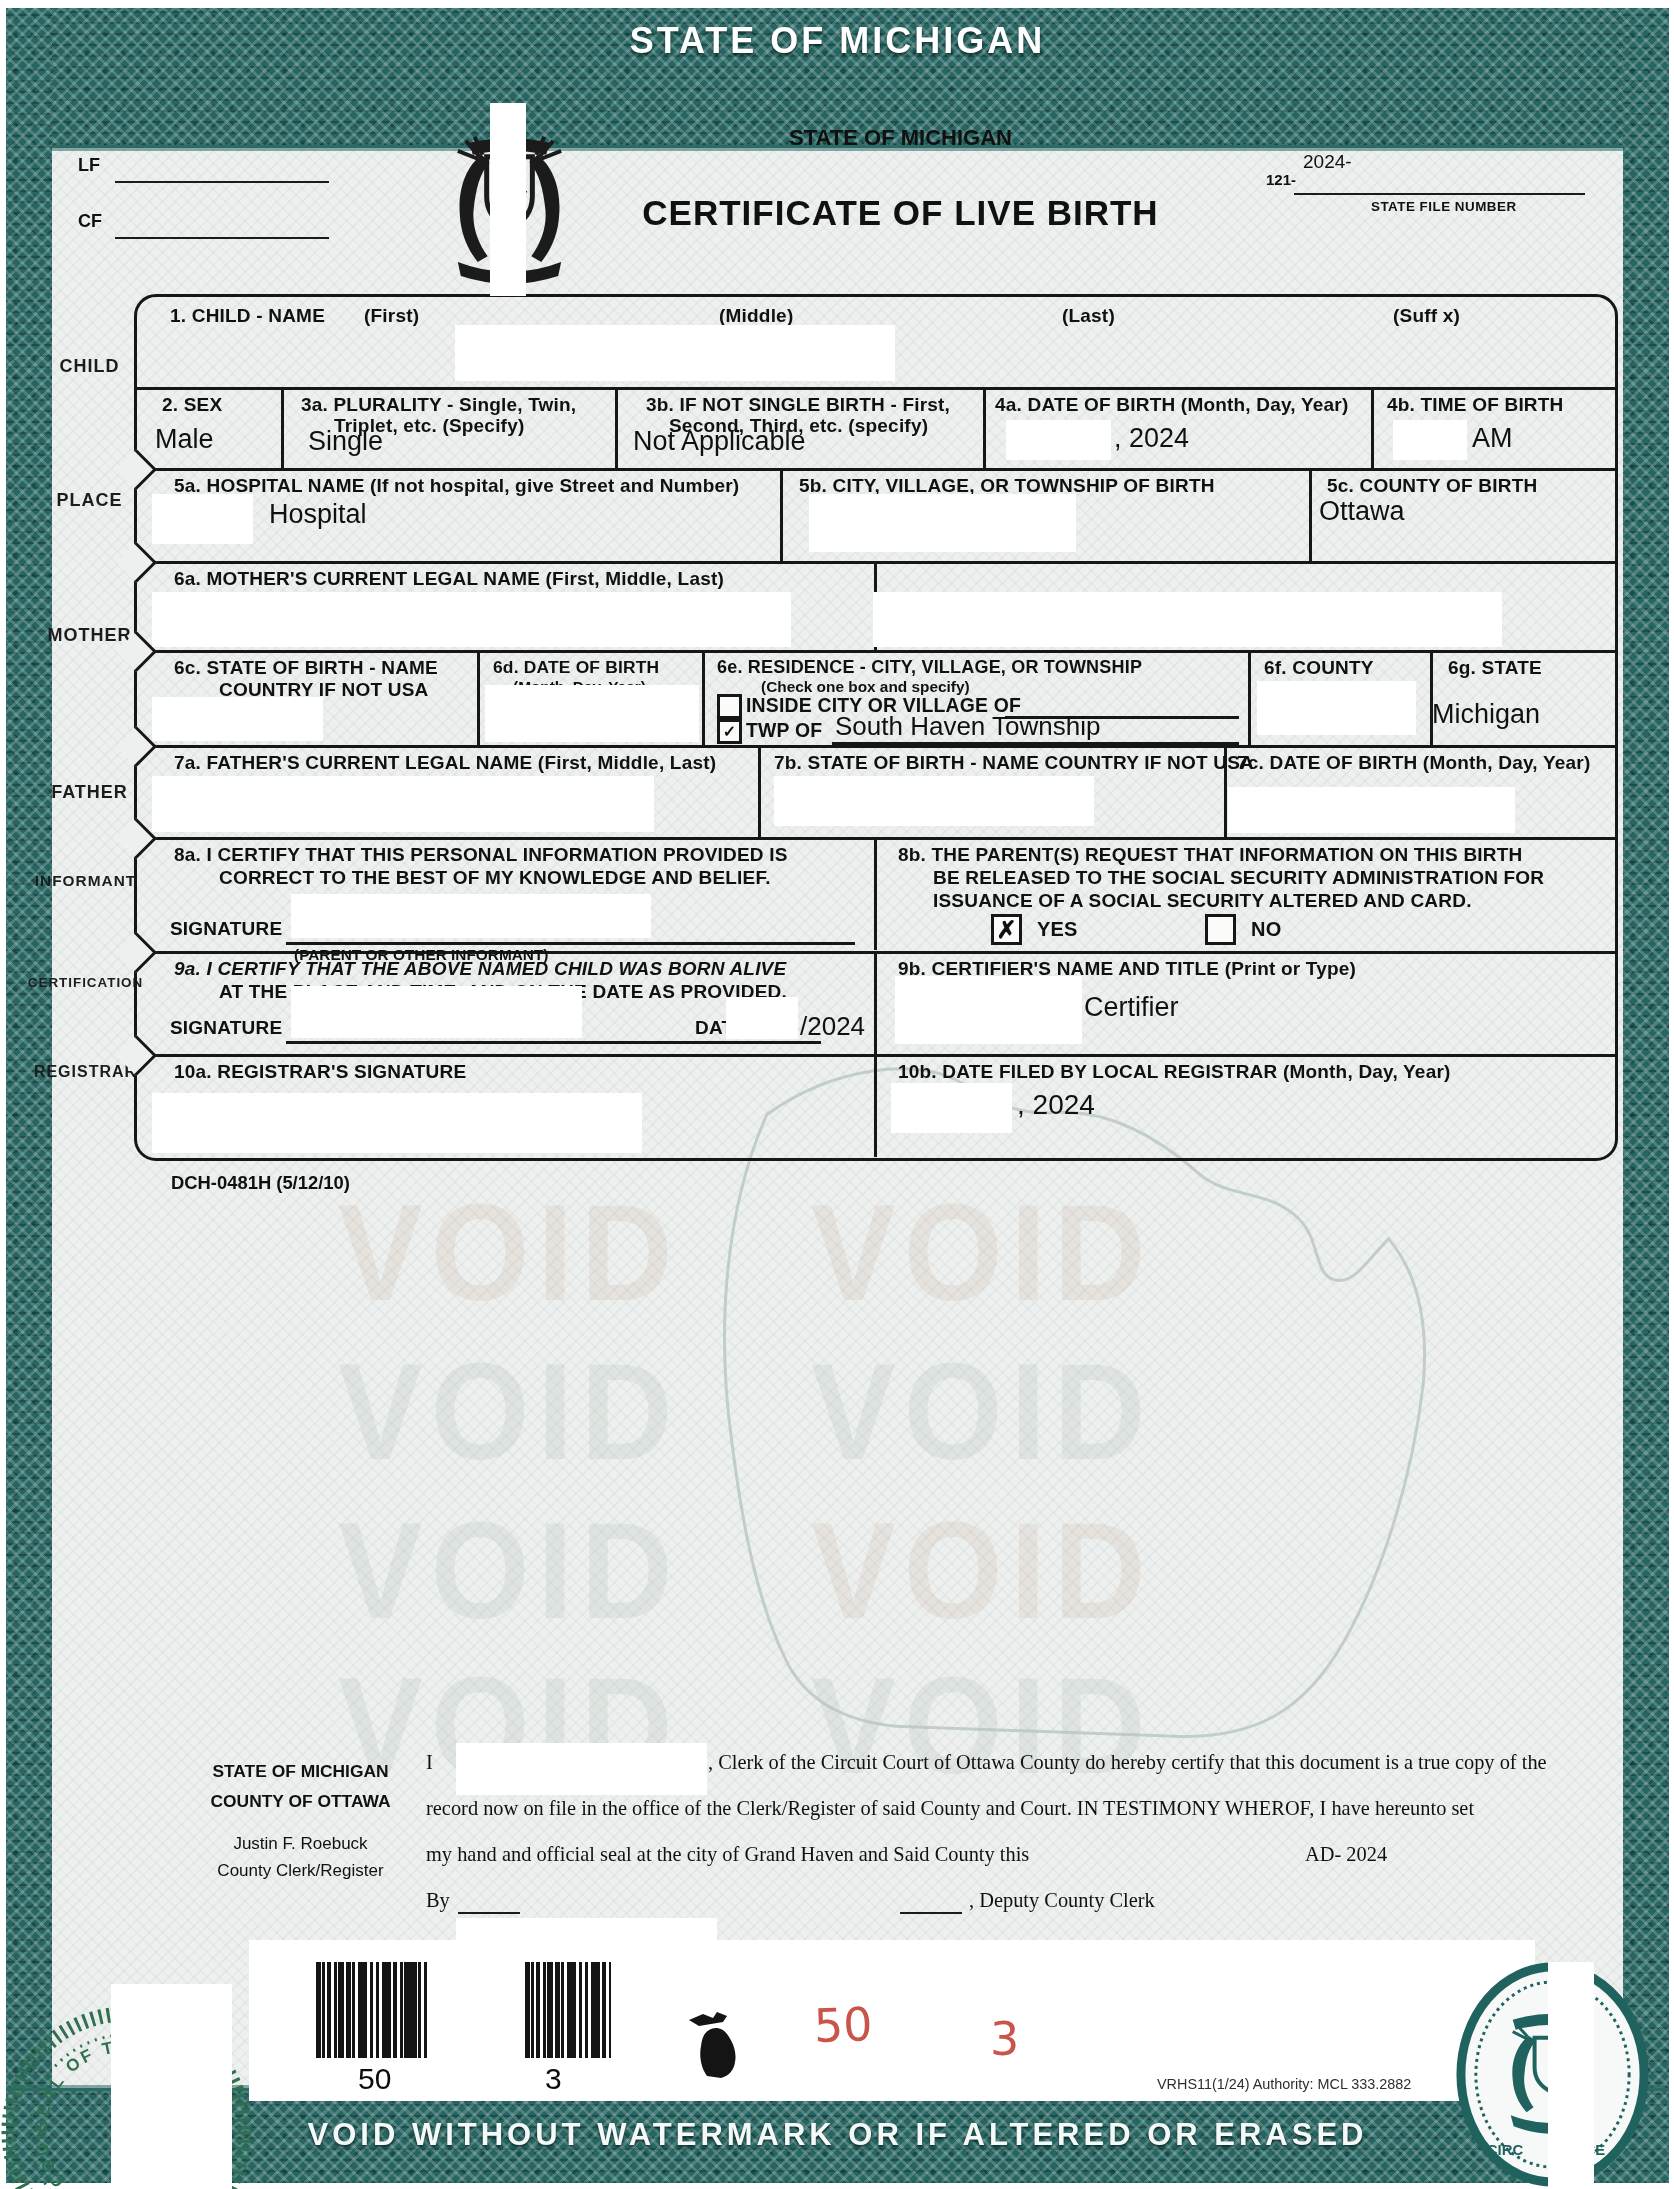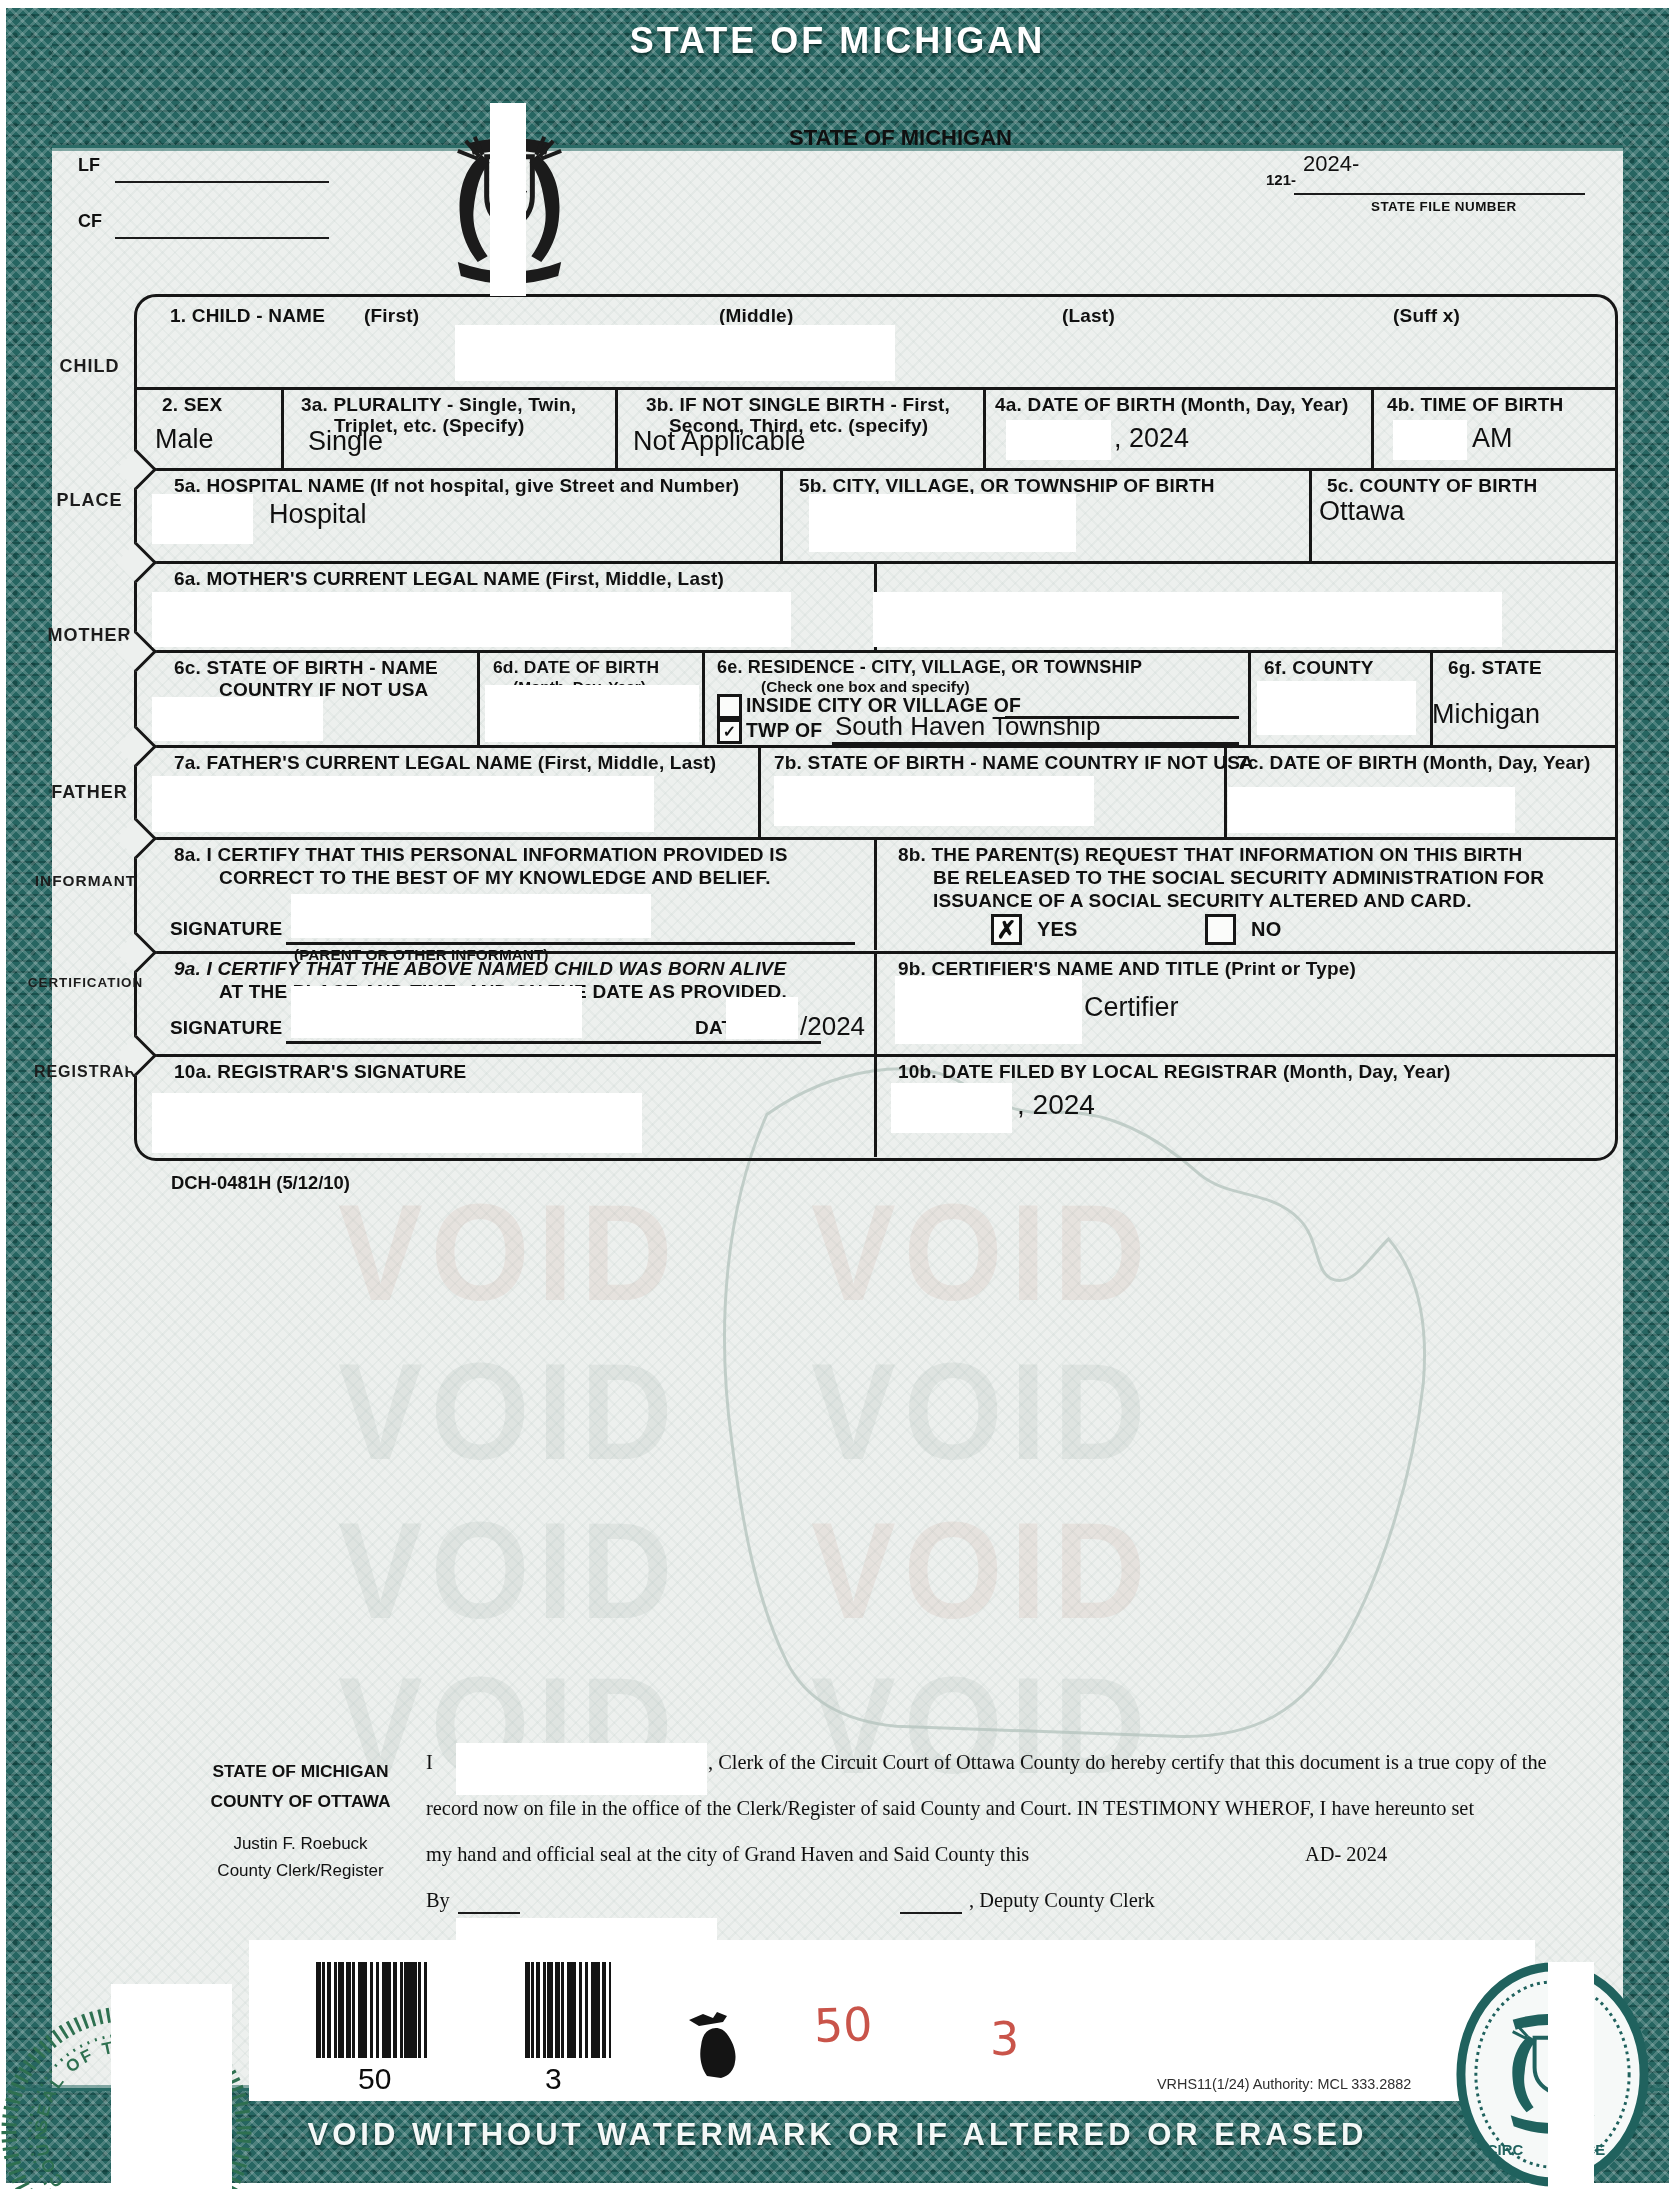--- a/index.html
+++ b/index.html
@@ -108,23 +108,24 @@
     <path d="M52,50 C36,62 28,85 30,110 C31,130 38,145 48,158 L58,152 C48,138 42,122 44,104 C46,86 50,68 60,58 Z" fill="#1b1b1b"></path>
     <path d="M50,52 L36,36 M48,54 L28,46 M53,50 L45,32" fill="none" stroke="#1b1b1b" stroke-width="4"></path>
     <path d="M108,50 C124,62 132,85 130,110 C129,130 122,145 112,158 L102,152 C112,138 118,122 116,104 C114,86 110,68 100,58 Z" fill="#1b1b1b"></path>
     <path d="M110,52 L124,36 M112,54 L132,46 M107,50 L115,32" fill="none" stroke="#1b1b1b" stroke-width="4"></path>
     <path d="M28,158 Q80,178 132,158 L129,172 Q80,188 31,172 Z" fill="#1b1b1b"></path>
   </svg>
 
   <div class="redact" style="left:490px;top:103px;width:36px;height:193px;z-index:3;"></div>
 
   <div class="agency" style="left:557px;top:125px;width:687px;font-size:22px;">STATE OF MICHIGAN</div>
+  <div class="agency" style="left:557px;top:193px;width:687px;font-size:35px;font-weight:bold;letter-spacing:1px;">CERTIFICATE OF LIVE BIRTH</div>
 
   <div class="abs" style="left:1266px;top:171px;font-size:15px;font-weight:600;">121-</div>
-  <div class="abs" style="left:1303px;top:151px;font-size:22px;">2024-</div>
+  <div class="abs" style="left:1303px;top:151px;font-size:19px;">2024-</div>
   <div class="fieldline" style="left:1294px;top:193px;width:291px;"></div>
   <div class="abs" style="left:1371px;top:199px;font-size:13.4px;font-weight:600;letter-spacing:0.5px;">STATE FILE NUMBER</div>
 
   <div class="side-lbl" style="left:30px;top:356px;">CHILD</div>
   <div class="side-lbl" style="left:30px;top:490px;">PLACE</div>
   <div class="side-lbl" style="left:30px;top:625px;">MOTHER</div>
   <div class="side-lbl" style="left:30px;top:782px;">FATHER</div>
   <div class="side-lbl" style="left:26px;top:872px;font-size:15.4px;">INFORMANT</div>
   <div class="side-lbl" style="left:26px;top:975px;font-size:13.4px;">CERTIFICATION</div>
   <div class="side-lbl" style="left:26px;top:1063px;font-size:16px;">REGISTRAR</div>

